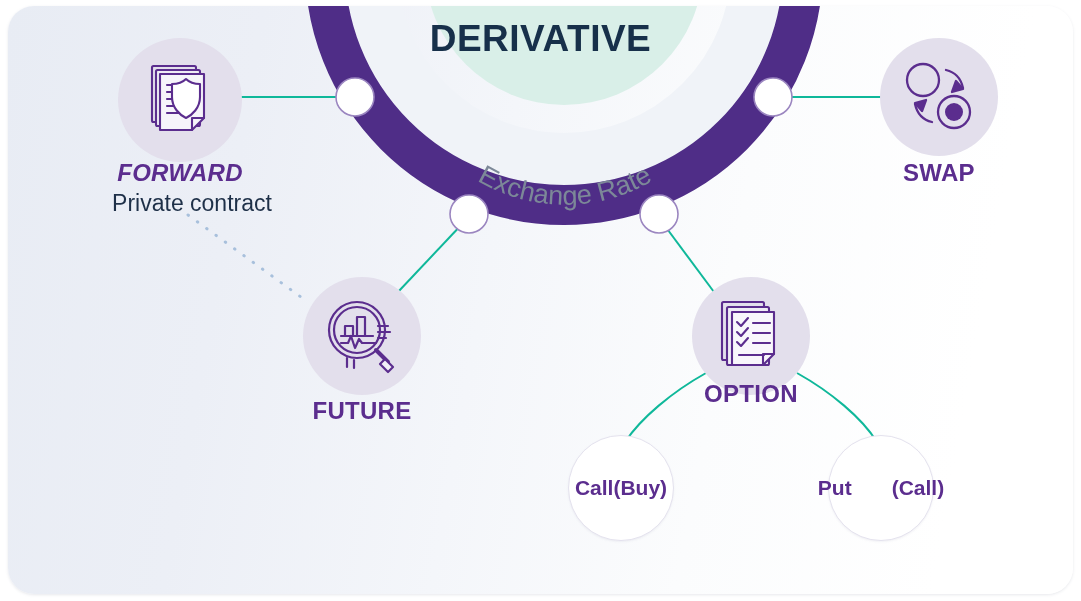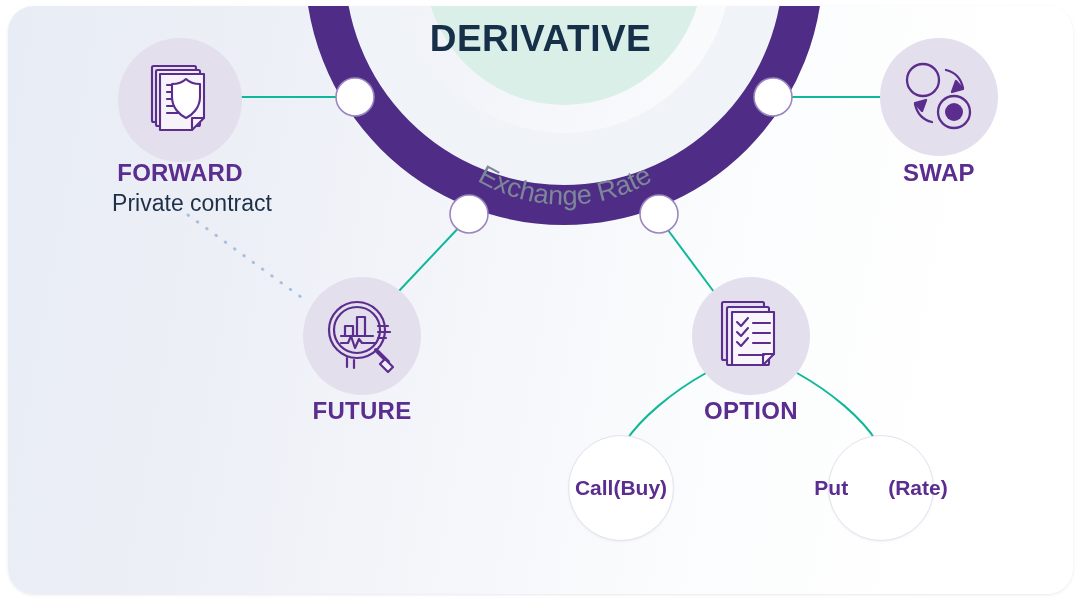--- a/index.html
+++ b/index.html
@@ -107,21 +107,21 @@
       <g fill="none" stroke="#5b2d8e" stroke-width="2.1" stroke-linejoin="round" stroke-linecap="round">
         <rect x="15" y="9" width="44" height="56" rx="1.5"></rect>
         <rect x="19" y="13" width="44" height="56" rx="1.5" fill="#efecf5"></rect>
         <path d="M23 17 h44 v44 l-12 12 h-32 z" fill="#f6f4fa"></path>
         <path d="M55 73 v-12 h12"></path>
         <path d="M30 28 h28 M30 35 h28 M30 42 h28 M30 49 h28 M30 56 h20"></path>
         <path d="M63 27 c-7 0 -12 -3 -14 -5 c-2 2 -7 5 -14 5 v13 c0 11 8 18 14 21 c6 -3 14 -10 14 -21 z" fill="#ffffff"></path>
       </g>
     </svg>
   </div>
-  <div class="cat-label" style="left:30px;top:159px;">FORWARD</div>
+  <div class="cat-label" style="left:30px;top:159px;font-style:italic;">FORWARD</div>
   <div class="cat-sub" style="left:42px;top:190px;">Private contract</div>
 
   <div class="icon-circle" style="left:880px;top:38px;width:118px;height:118px;">
     <svg width="86" height="86" viewBox="0 0 86 86">
       <g fill="none" stroke="#5b2d8e" stroke-width="2.3" stroke-linejoin="round" stroke-linecap="round">
         <circle cx="27" cy="26" r="16"></circle>
         <circle cx="58" cy="58" r="16"></circle>
         <circle cx="58" cy="58" r="9" fill="#5b2d8e" stroke="none"></circle>
         <path d="M50 16 c9 2 15 9 17 18"></path>
         <path d="M60 27 l7 8 l-11 3 z" fill="#5b2d8e" stroke="#5b2d8e"></path>
@@ -155,24 +155,24 @@
         <rect x="19" y="14" width="42" height="58" rx="1.5" fill="#efecf5"></rect>
         <path d="M24 19 h42 v42 l-11 11 h-31 z" fill="#f8f6fb"></path>
         <path d="M55 72 v-11 h11"></path>
         <path d="M29 29 l4 4 l7 -8"></path>
         <path d="M29 39 l4 4 l7 -8"></path>
         <path d="M29 49 l4 4 l7 -8"></path>
         <path d="M45 30 h17 M45 40 h17 M45 50 h17 M31 62 h25"></path>
       </g>
     </svg>
   </div>
-  <div class="cat-label" style="left:601px;top:397px;">OPTION</div>
+  <div class="cat-label" style="left:601px;top:380px;">OPTION</div>
 
   <div class="leaf" style="left:568px;top:435px;">
     <span>Call</span>
     <span>(Buy)</span>
   </div>
   <div class="leaf" style="left:828px;top:435px;gap:40px;">
     <span>Put</span>
-    <span>(Rate)</span>
+    <span>(Call)</span>
   </div>
 
 </div>
 
 </body></html>

